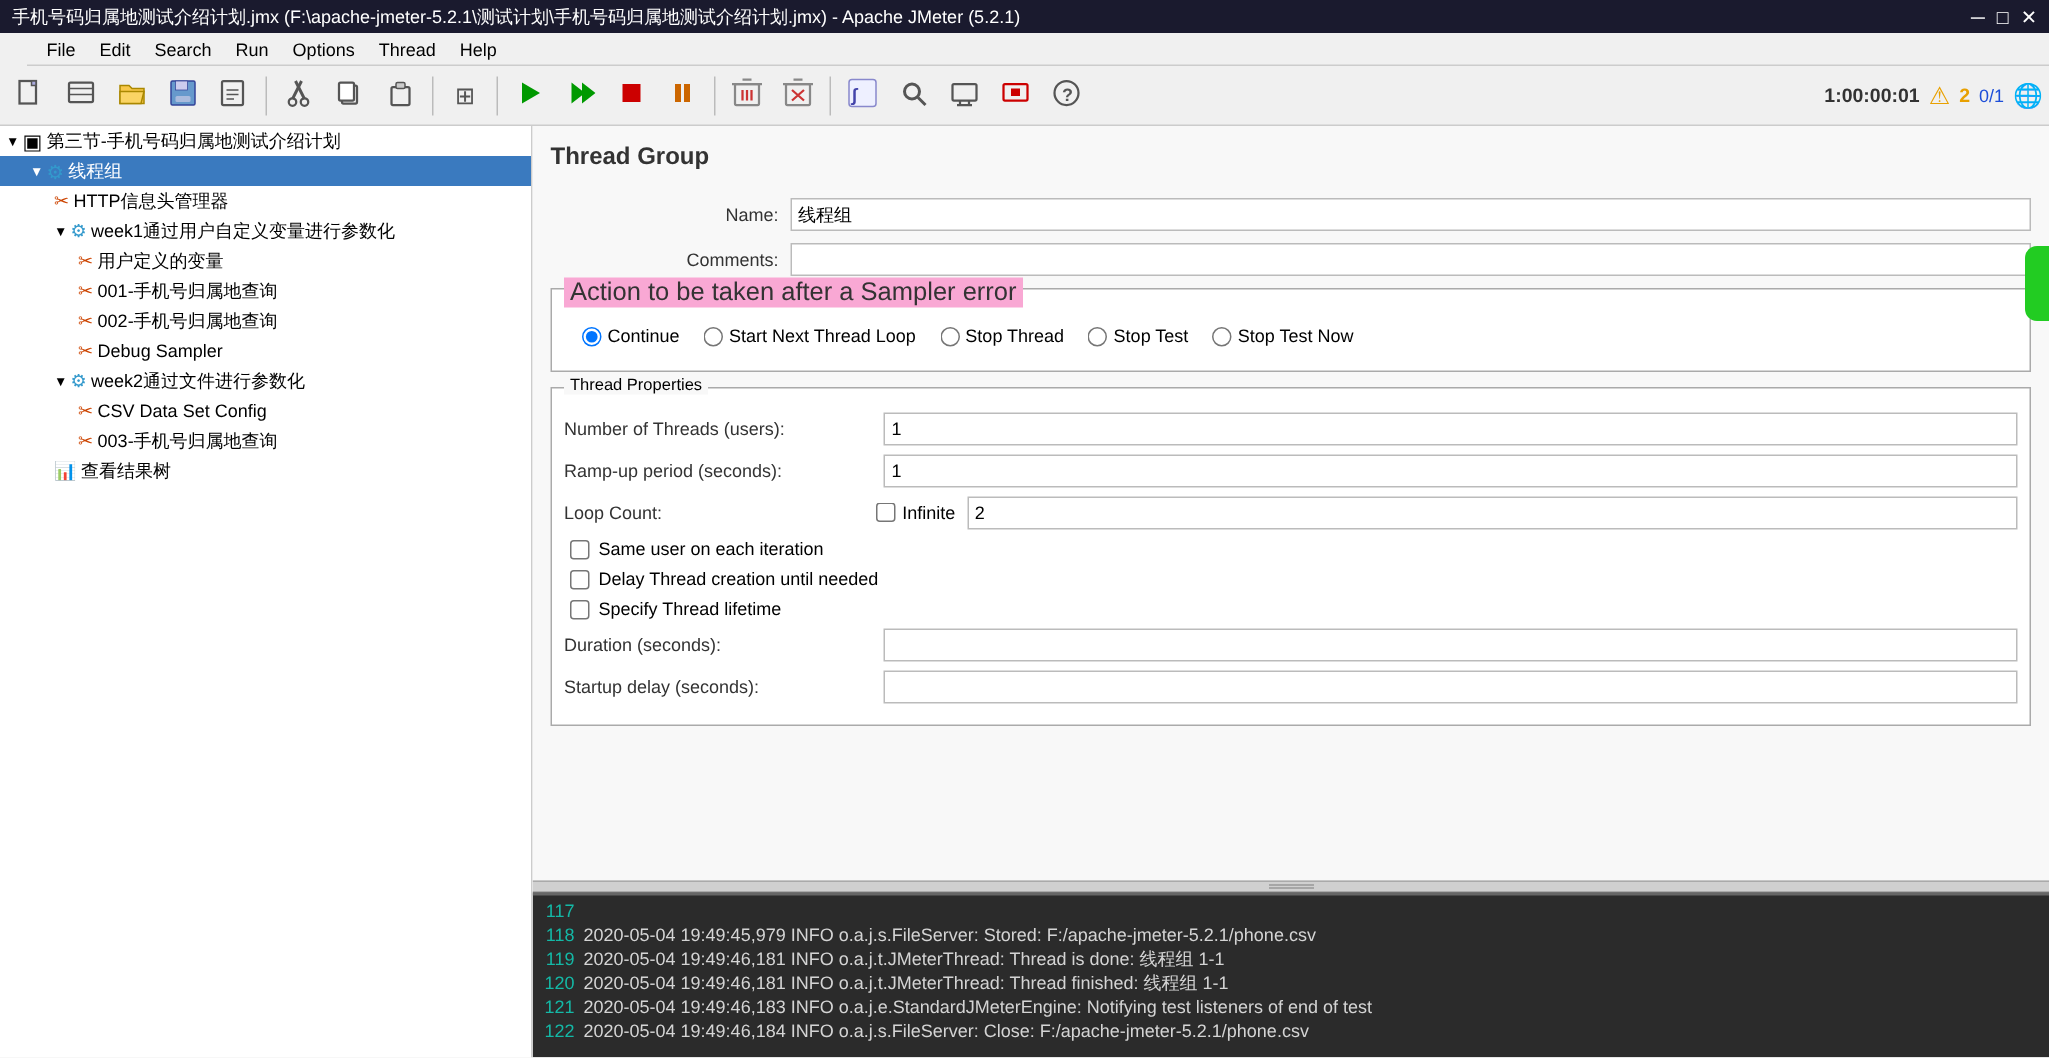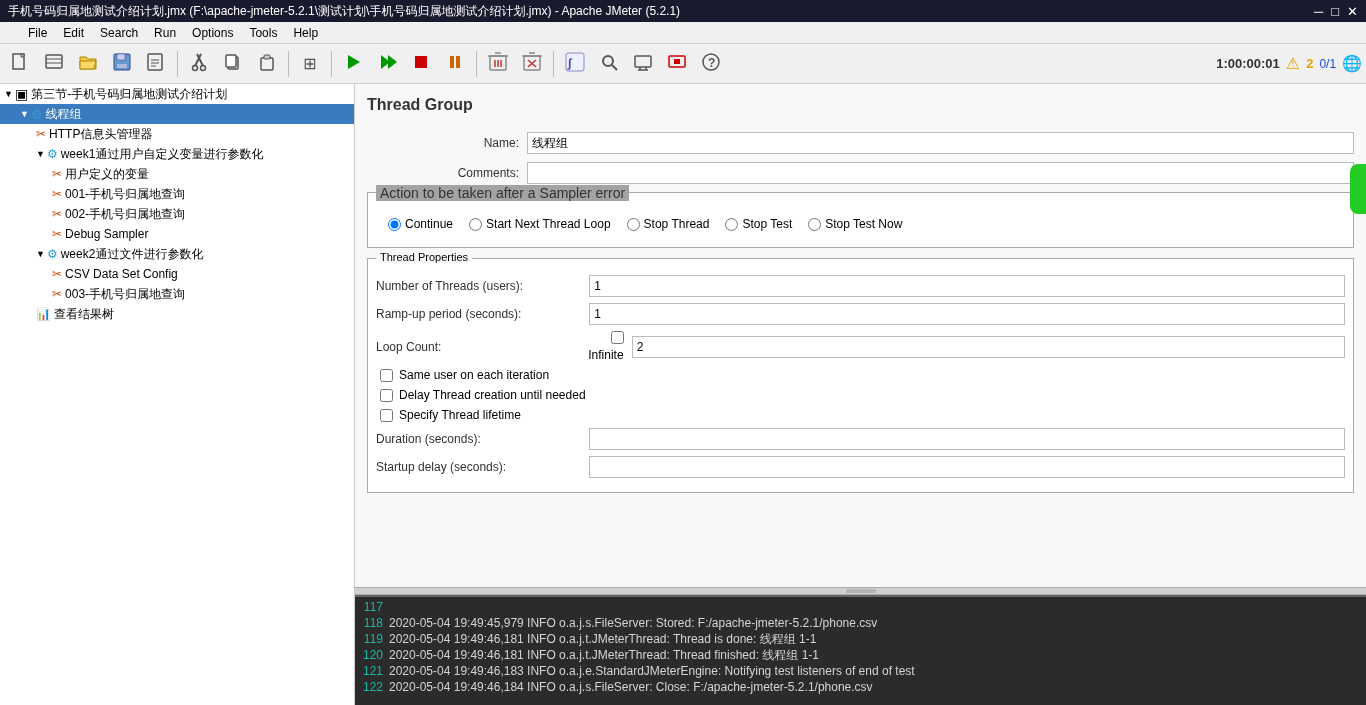--- a/index.html
+++ b/index.html
@@ -19,21 +19,22 @@
     .title-bar-controls { display: flex; gap: 8px; }
     .title-bar-btn { color: #fff; cursor: pointer; font-size: 13px; background: none; border: none; }
 
     
     .menu-bar {
       background: #f0f0f0;
       height: 22px;
       display: flex;
       align-items: center;
       border-bottom: 1px solid #ccc;
-      padding: 0 20px;
+      padding: 0 5px;
+      margin-left: 18px;
     }
     .menu-item {
       padding: 2px 8px;
       cursor: pointer;
       font-size: 12px;
     }
 
     
     .toolbar {
       background: #f0f0f0;
@@ -136,23 +137,23 @@
     .section-box {
       border: 1px solid #aaa;
       margin-bottom: 12px;
       background: #fff;
       position: relative;
     }
     .section-legend {
       position: absolute;
       top: -8px;
       left: 8px;
-      background: #a3a3a3;
+      background: #f9a8d4;
       padding: 0 4px;
-      font-size: 14px;
+      font-size: 17px;
       color: #333;
     }
     .section-content {
       padding: 16px 8px 8px 8px;
     }
 
     
     .radio-group {
       display: flex;
       align-items: center;
@@ -194,24 +195,23 @@
       margin-bottom: 6px;
     }
     .loop-label {
       width: 220px;
       color: #333;
       font-size: 12px;
       padding-right: 8px;
     }
     .loop-infinite {
       display: flex;
-      align-items: flex-end;
+      align-items: flex-start;
       gap: 4px;
       margin-right: 8px;
-      flex-direction: column;
     }
     .loop-input {
       width: 740px;
       height: 22px;
       border: 1px solid #bbb;
       padding: 1px 4px;
       font-size: 12px;
       background: #fff;
     }
 
@@ -283,21 +283,21 @@
     <button class="title-bar-btn">✕</button>
   </div>
 </div>
 
 <div class="menu-bar">
   <span class="menu-item">File</span>
   <span class="menu-item">Edit</span>
   <span class="menu-item">Search</span>
   <span class="menu-item">Run</span>
   <span class="menu-item">Options</span>
-  <span class="menu-item">Tools</span>
+  <span class="menu-item">Thread</span>
   <span class="menu-item">Help</span>
 </div>
 
 <div class="toolbar">
   <div class="tb-btn" title="New">
     <span>
       <svg width="20" height="20" viewBox="0 0 20 20">
           <rect x="3" y="2" width="11" height="15" fill="none" stroke="#555" stroke-width="1.5"></rect>
           <polyline points="11,2 14,2 14,5 11,5 11,2" fill="#aad" stroke="#555" stroke-width="1"></polyline>
         </svg>

